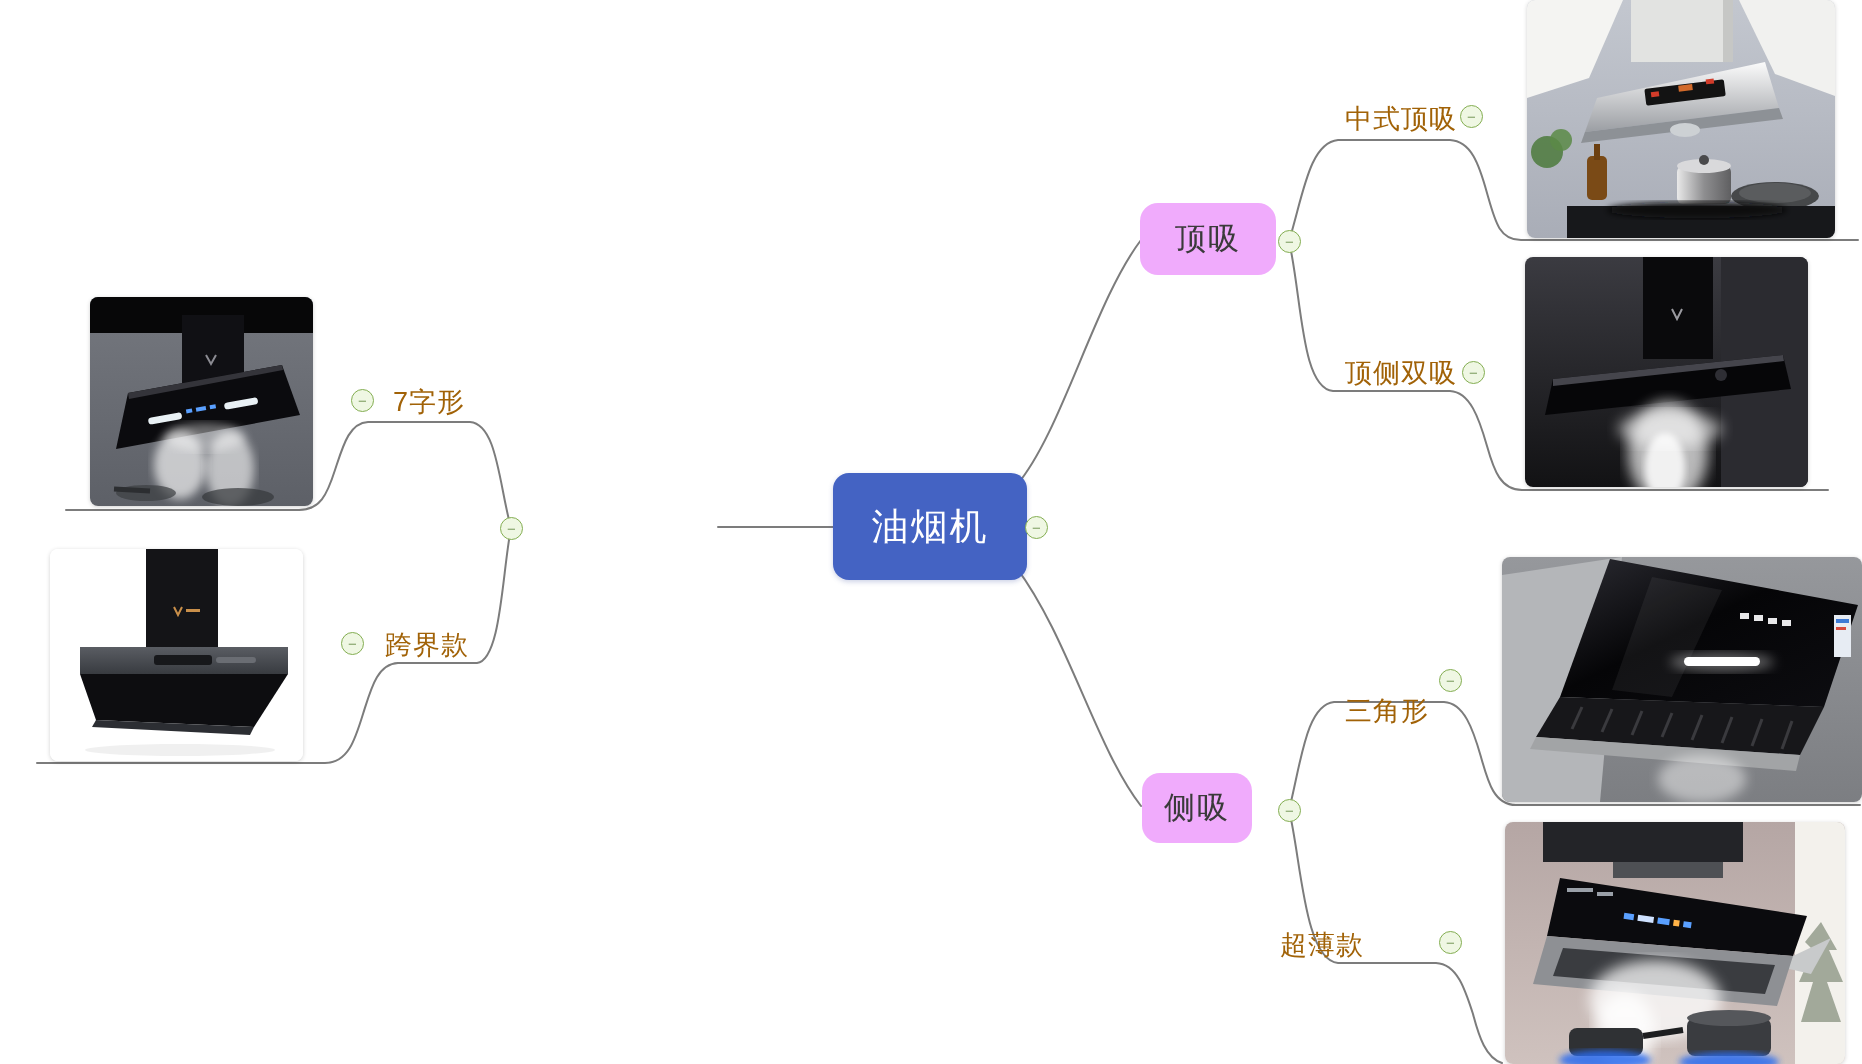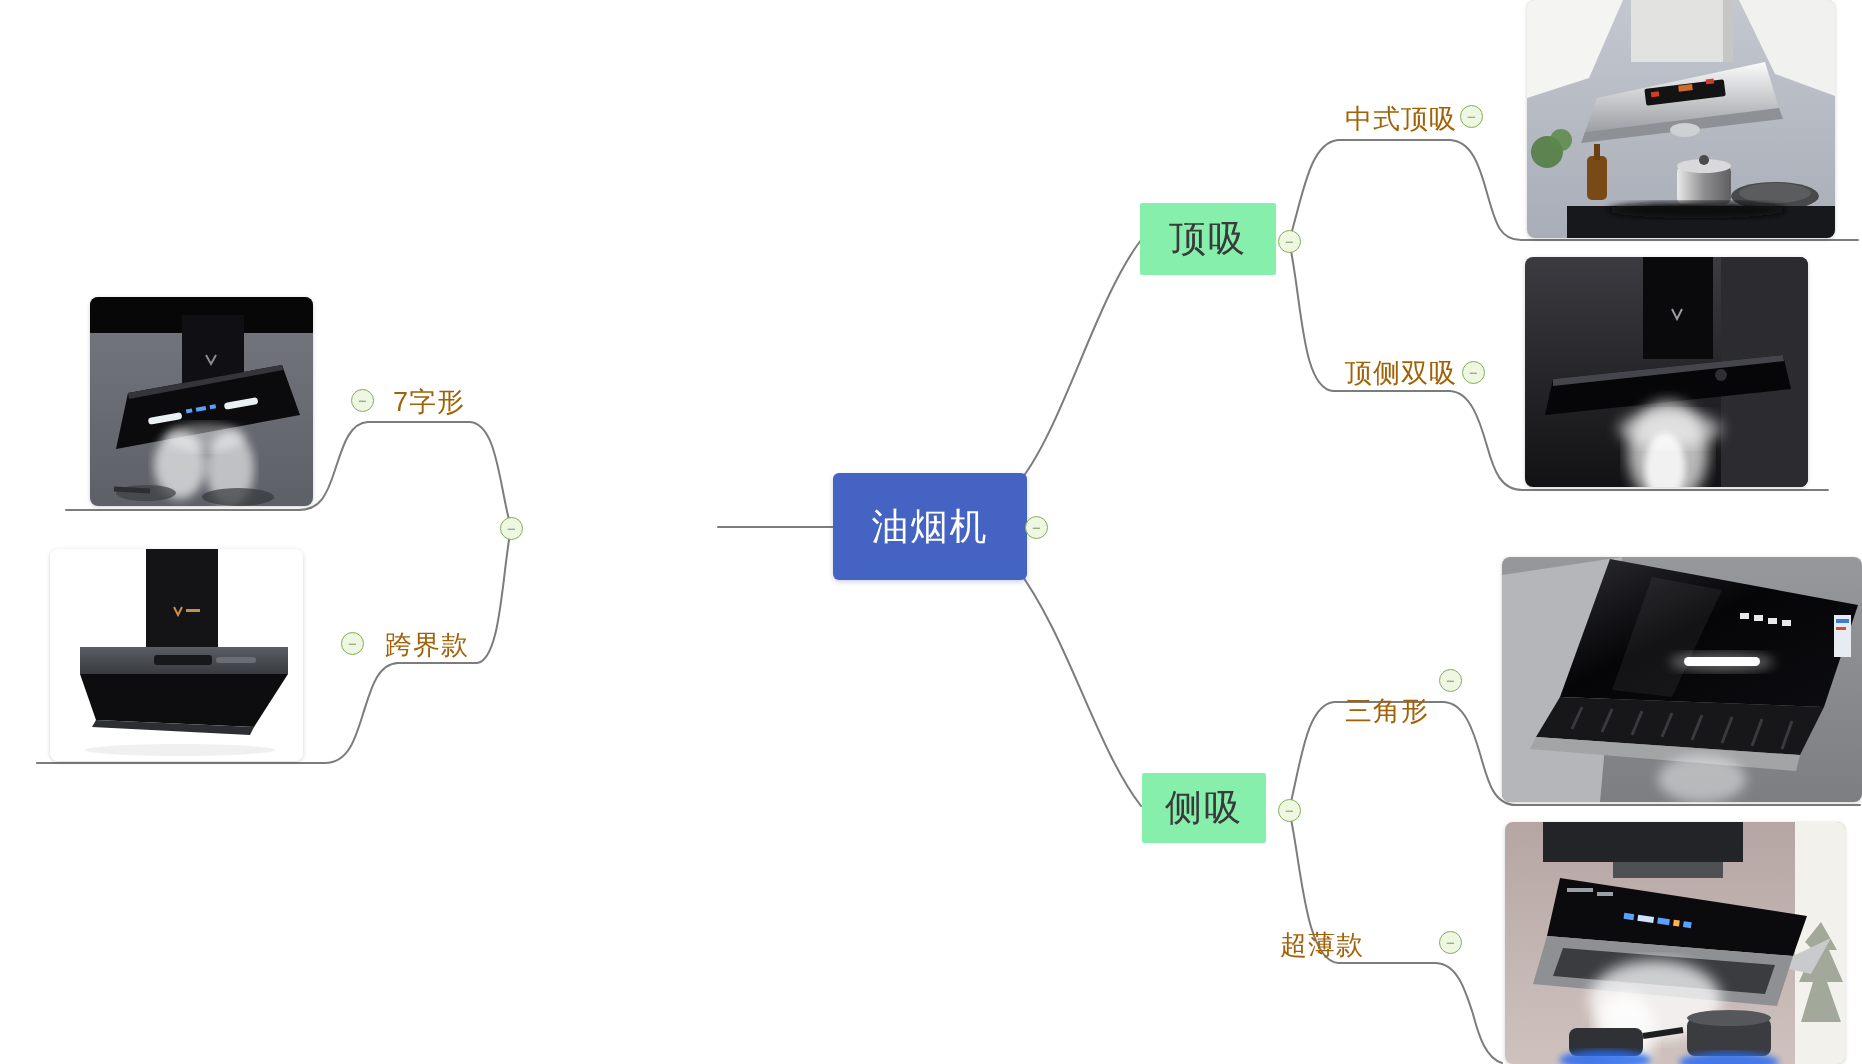--- a/index.html
+++ b/index.html
@@ -7,25 +7,25 @@
     position:relative;width:1862px;height:1064px;overflow:hidden;background:#ffffff;
     font-family:"Liberation Sans","DejaVu Sans",sans-serif;
   }
   .edges{position:absolute;left:0;top:0;width:1862px;height:1064px;z-index:1;pointer-events:none;}
   .edges path{fill:none;stroke:#7c7c7c;stroke-width:2;stroke-linecap:round;}
   .node{
     position:absolute;z-index:3;display:flex;align-items:center;justify-content:center;
     box-sizing:border-box;letter-spacing:2px;white-space:nowrap;
   }
   .node.root{
-    background:#4463c3;color:#ffffff;border-radius:6px;font-size:37px;
+    background:#4463c3;color:#ffffff;border-radius:16px;font-size:37px;
     box-shadow:0 2px 5px rgba(60,80,160,0.25);
   }
   .node.branch{
-    background:#86efac;color:#3a3a3a;border-radius:2px;font-size:37px;
+    background:#f0abfc;color:#3a3a3a;border-radius:18px;font-size:31px;
   }
   .leaf-label{
     position:absolute;z-index:3;color:#a16207;font-size:27px;letter-spacing:1px;white-space:nowrap;
   }
   .collapse{
     position:absolute;z-index:4;width:23px;height:23px;border-radius:50%;
     background:#eff7e3;border:1.5px solid #84ae52;box-sizing:border-box;
     display:flex;align-items:center;justify-content:center;
     color:#7f9f63;font-size:15px;line-height:1;cursor:pointer;user-select:none;
   }
@@ -49,21 +49,21 @@
     <path d="M 1289 810 C 1301 763 1306 705 1334 702 L 1444 702 C 1464 703 1473 729 1481 757 C 1488 782 1494 805 1516 805 L 1860 805"></path>
     <path d="M 1289 810 C 1301 858 1304 960 1338 963 L 1436 963 C 1457 964 1465 989 1473 1014 C 1479 1037 1486 1058 1502 1063"></path>
     <path d="M 511 528 C 499 484 497 424 470 422 L 368 422 C 349 423 343 446 335 470 C 327 495 320 510 299 510 L 66 510"></path>
     <path d="M 511 528 C 502 574 501 660 477 663 L 398 663 C 377 664 371 689 363 714 C 355 740 348 763 325 763 L 37 763"></path>
   </svg>
 
   <div class="node root" style="left:833px;top:473px;width:194px;height:107px;">油烟机</div>
 
   <div class="node branch" style="left:1140px;top:203px;width:136px;height:72px;">顶吸</div>
 
-  <div class="node branch" style="left:1142px;top:773px;width:124px;height:70px;">侧吸</div>
+  <div class="node branch" style="left:1142px;top:773px;width:110px;height:70px;">侧吸</div>
 
 
   <div class="leaf-label" style="left:1345px;top:101px;">中式顶吸</div>
   <div class="leaf-label" style="left:1345px;top:355px;">顶侧双吸</div>
   <div class="leaf-label" style="left:1345px;top:684px;margin-top:9px;">三角形</div>
   <div class="leaf-label" style="left:1280px;top:927px;text-align:center;">超薄款</div>
   <div class="leaf-label" style="left:393px;top:384px;">7字形</div>
   <div class="leaf-label" style="left:385px;top:627px;">跨界款</div>
 
   <div class="collapse" style="left:1025px;top:516px;">−</div>

